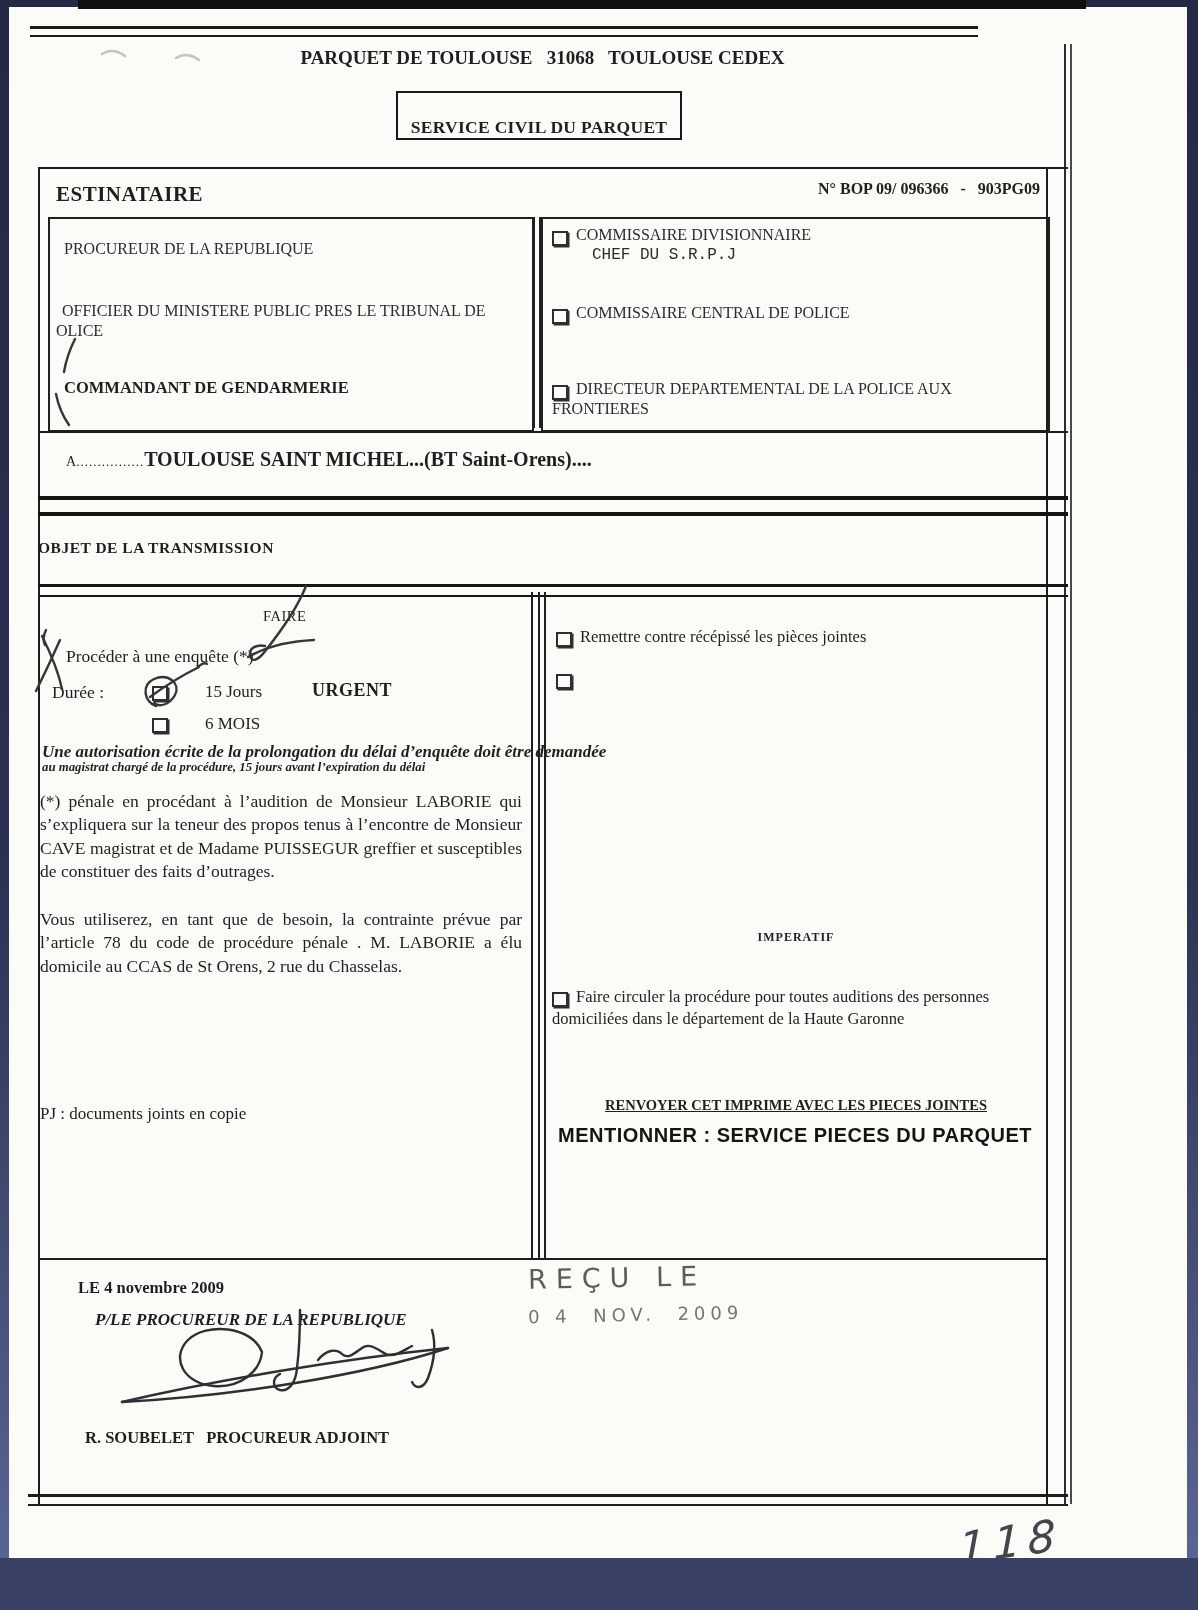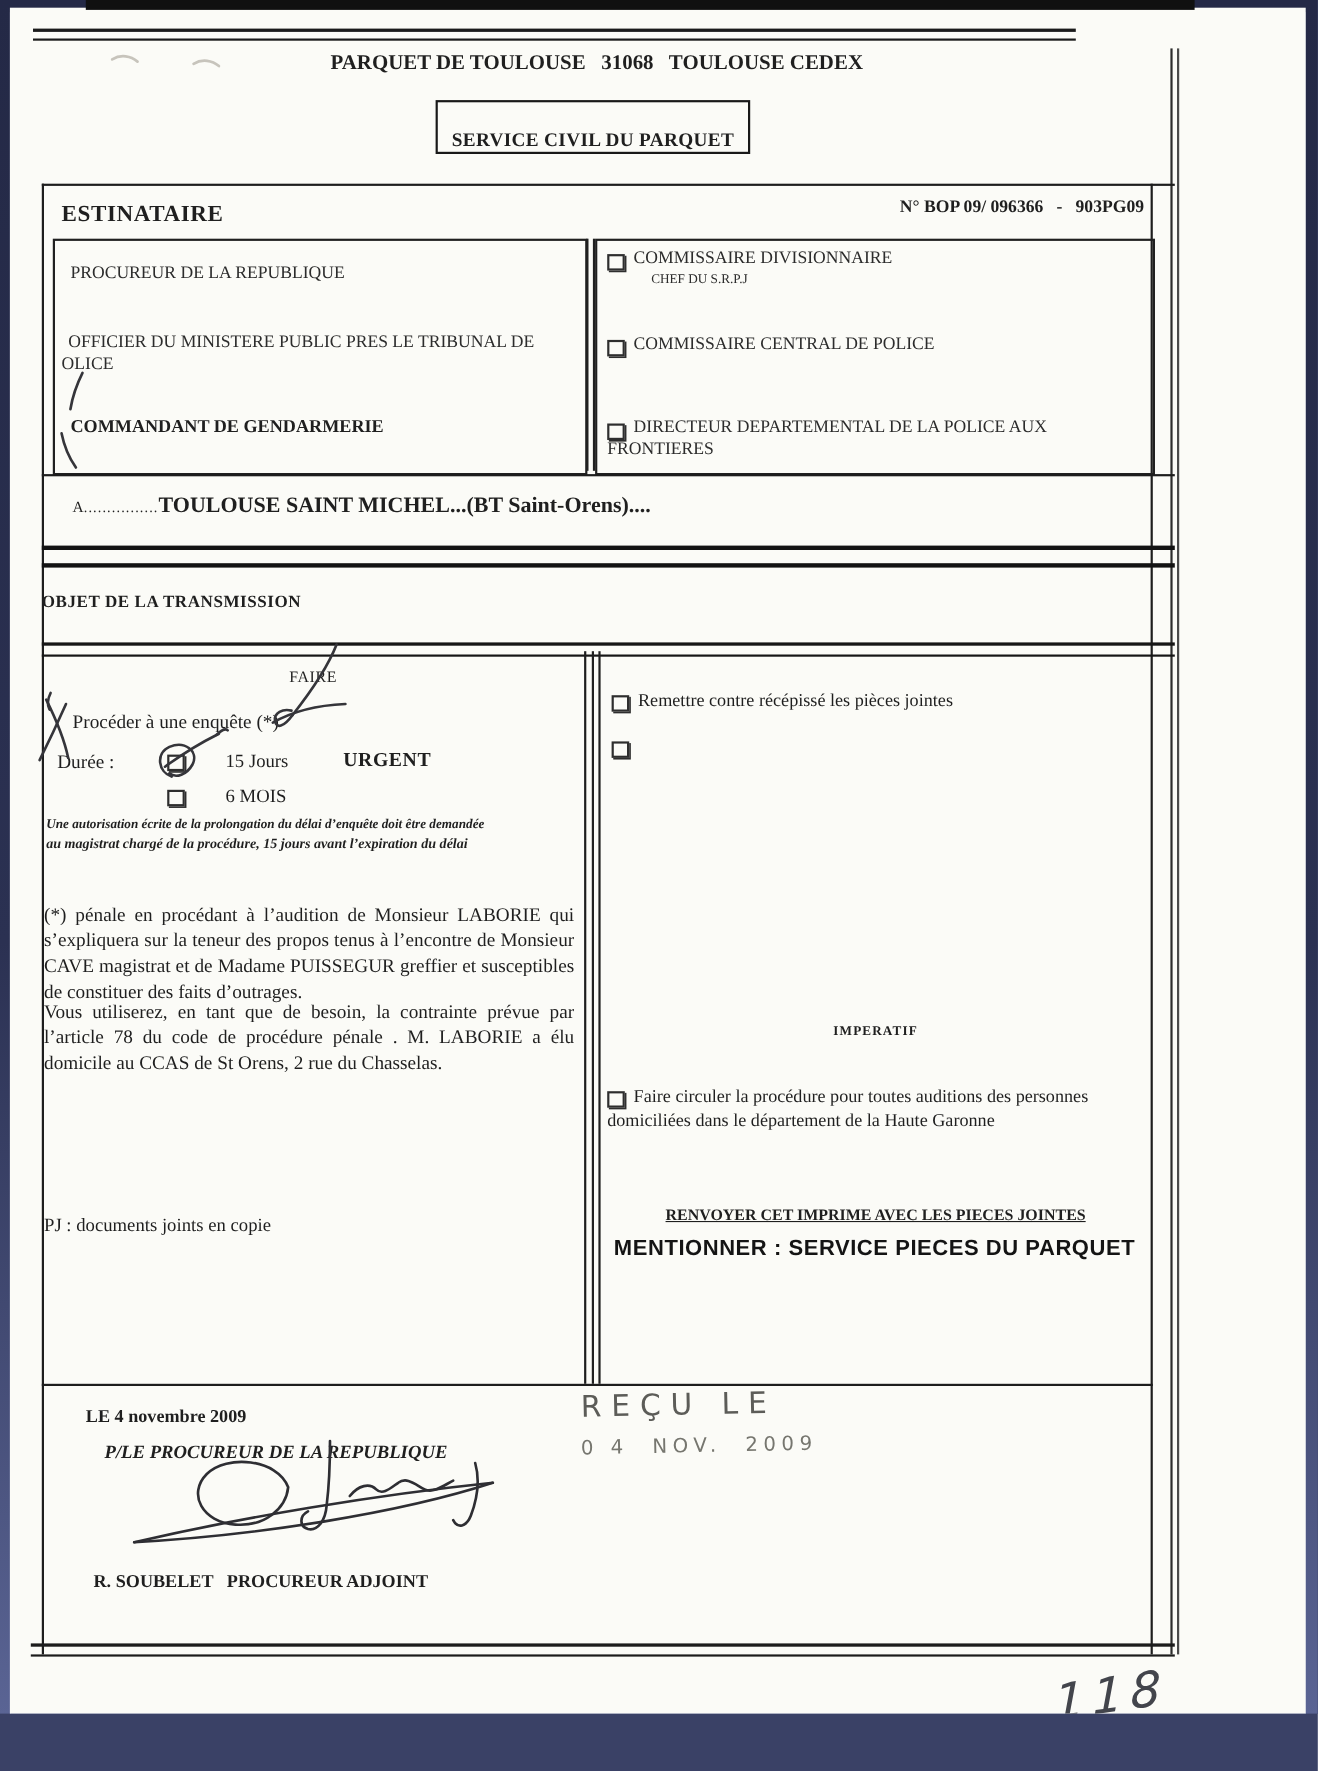--- a/index.html
+++ b/index.html
@@ -50,21 +50,21 @@
   <div class="abs" style="left:533px;top:217px;width:4px;height:211px;border-left:2px solid #202020;border-right:2px solid #202020;"></div>
   <div class="abs" style="left:541px;top:217px;width:505px;height:211px;border:2px solid #202020;"></div>
 
   <div class="abs ser" style="left:64px;top:240px;font-size:16px;color:#2c2c2c;">PROCUREUR DE LA REPUBLIQUE</div>
   <div class="abs ser" style="left:62px;top:302px;font-size:16px;color:#2c2c2c;">OFFICIER DU MINISTERE PUBLIC PRES LE TRIBUNAL DE</div>
   <div class="abs ser" style="left:56px;top:322px;font-size:16px;color:#2c2c2c;">OLICE</div>
   <div class="abs ser b" style="left:64px;top:378px;font-size:16.5px;">COMMANDANT DE GENDARMERIE</div>
 
   <span class="cb abs" style="left:552px;top:231px;"></span>
   <div class="abs ser" style="left:576px;top:226px;font-size:16px;color:#2c2c2c;">COMMISSAIRE DIVISIONNAIRE</div>
-  <div class="abs ser" style="left:592px;top:246px;font-size:12px;color:#2c2c2c;">CHEF DU S.R.P.J</div>
+  <div class="abs ser" style="left:592px;top:246px;font-size:16px;color:#2c2c2c;font-family:Liberation Mono, monospace;">CHEF DU S.R.P.J</div>
 
   <span class="cb abs" style="left:552px;top:309px;"></span>
   <div class="abs ser" style="left:576px;top:304px;font-size:16px;color:#2c2c2c;">COMMISSAIRE CENTRAL DE POLICE</div>
 
   <span class="cb abs" style="left:552px;top:385px;"></span>
   <div class="abs ser" style="left:576px;top:380px;font-size:16px;color:#2c2c2c;">DIRECTEUR DEPARTEMENTAL DE LA POLICE AUX</div>
   <div class="abs ser" style="left:552px;top:400px;font-size:16px;color:#2c2c2c;">FRONTIERES</div>
 
   <div class="abs line" style="left:38px;top:431px;width:1030px;height:2px;"></div>
   <div class="abs" style="left:66px;top:448px;display:flex;align-items:baseline;">
@@ -84,24 +84,24 @@
 
   <div class="abs ser" style="left:263px;top:608px;font-size:14.5px;letter-spacing:.5px;">FAIRE</div>
   <div class="abs ser" style="left:66px;top:646px;font-size:17.5px;">Procéder à une enquête (*)</div>
   <div class="abs ser" style="left:52px;top:682px;font-size:17.5px;">Durée :</div>
   <span class="cb abs" style="left:152px;top:686px;"></span>
   <div class="abs ser" style="left:205px;top:682px;font-size:17px;">15 Jours</div>
   <div class="abs ser b" style="left:312px;top:680px;font-size:18px;letter-spacing:.5px;">URGENT</div>
   <span class="cb abs" style="left:152px;top:718px;"></span>
   <div class="abs ser" style="left:205px;top:714px;font-size:17px;">6 MOIS</div>
 
-  <div class="abs ser b" style="left:42px;top:742px;font-size:12px;font-style:italic;">Une autorisation écrite de la prolongation du délai d’enquête doit être demandée</div>
+  <div class="abs ser b" style="left:42px;top:742px;font-size:17px;font-style:italic;">Une autorisation écrite de la prolongation du délai d’enquête doit être demandée</div>
   <div class="abs ser b" style="left:42px;top:760px;font-size:12.8px;font-style:italic;">au magistrat chargé de la procédure, 15 jours avant l’expiration du délai</div>
 
-  <div class="abs ser just" style="left:40px;top:790px;width:482px;font-size:17.5px;line-height:1.33;margin-top:30px;">(*) pénale en procédant à l’audition de Monsieur LABORIE qui s’expliquera sur la teneur des propos tenus à l’encontre de Monsieur CAVE magistrat et de Madame PUISSEGUR greffier et susceptibles de constituer des faits d’outrages.</div>
+  <div class="abs ser just" style="left:40px;top:790px;width:482px;font-size:17.5px;line-height:1.33;">(*) pénale en procédant à l’audition de Monsieur LABORIE qui s’expliquera sur la teneur des propos tenus à l’encontre de Monsieur CAVE magistrat et de Madame PUISSEGUR greffier et susceptibles de constituer des faits d’outrages.</div>
   <div class="abs ser just" style="left:40px;top:908px;width:482px;font-size:17.5px;line-height:1.33;">Vous utiliserez, en tant que de besoin, la contrainte prévue par l’article 78 du code de procédure pénale . M. LABORIE a élu domicile au CCAS de St Orens, 2 rue du Chasselas.</div>
 
   <div class="abs ser" style="left:40px;top:1104px;font-size:17px;">PJ : documents joints en copie</div>
 
   <span class="cb abs" style="left:556px;top:632px;"></span>
   <div class="abs ser" style="left:580px;top:627px;font-size:16.5px;">Remettre contre récépissé les pièces jointes</div>
   <span class="cb abs" style="left:556px;top:674px;"></span>
 
   <div class="abs ser b" style="left:546px;top:930px;width:500px;text-align:center;font-size:12px;letter-spacing:1px;">IMPERATIF</div>
 

